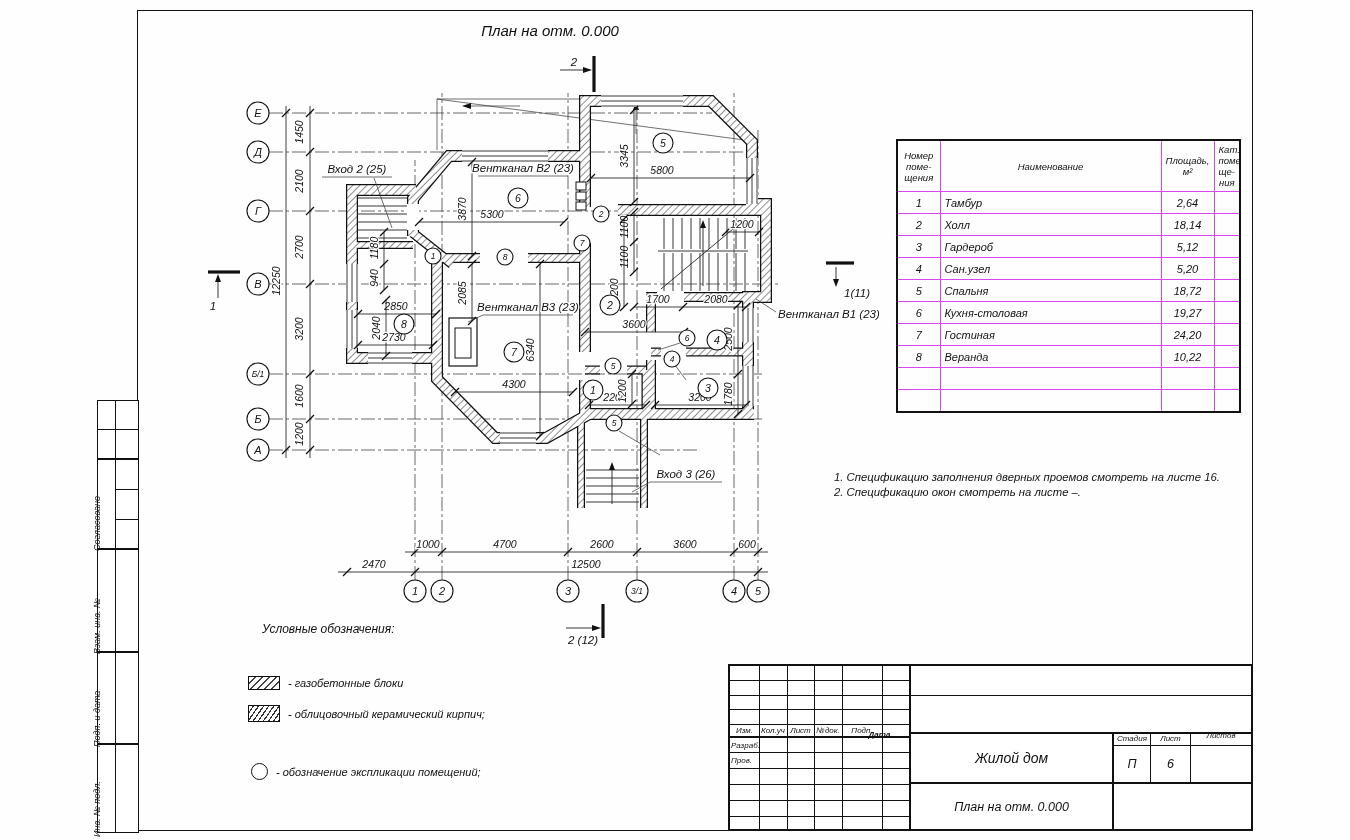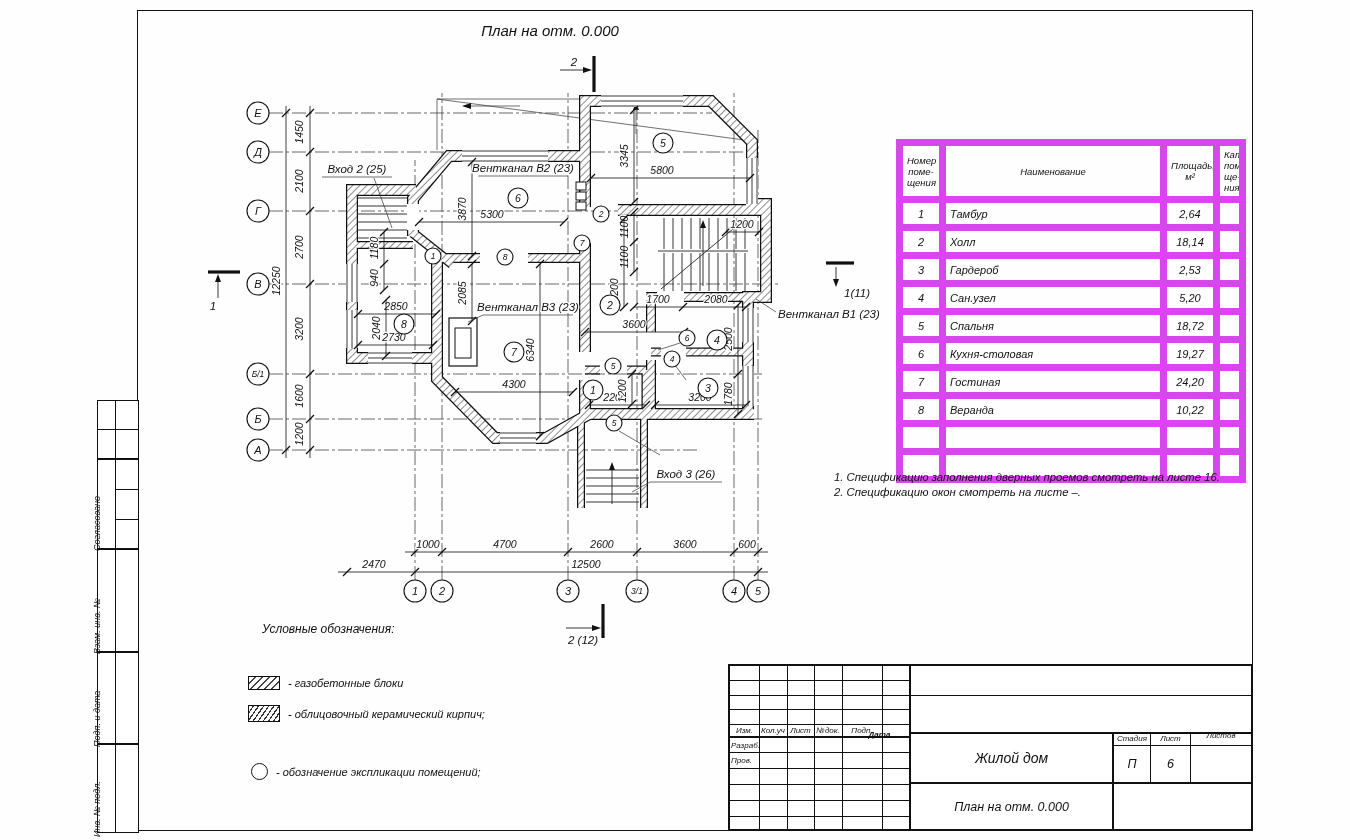--- a/index.html
+++ b/index.html
@@ -22,21 +22,21 @@
   .axt{font:italic 11px "Liberation Sans",sans-serif;fill:#111;}
   .axs{font:italic 8.5px "Liberation Sans",sans-serif;fill:#111;}
   .rmt{font:italic 10.5px "Liberation Sans",sans-serif;fill:#111;}
   .circ{fill:#fff;stroke:#111;stroke-width:1.1;}
   .wht{fill:#fff;stroke:none;}
   .ah{fill:#111;stroke:none;}
   
   .ttl{z-index:3;font:italic 15px "Liberation Sans",sans-serif;color:#111;text-align:center;}
   .exp-title{z-index:3;font:italic 14px "Liberation Sans",sans-serif;color:#111;text-align:center;width:347px;}
   table.exp{z-index:3;border-collapse:collapse;table-layout:fixed;}
-  table.exp td,table.exp th{border:7px solid #d946ef;color:#111;overflow:hidden;padding:0 4px;}
+  table.exp td,table.exp th{border:1px solid #d946ef;color:#111;overflow:hidden;padding:0 4px;}
   table.exp{border:2px solid #111;}
   table.exp th{font:italic 9.5px "Liberation Sans",sans-serif;white-space:pre-line;font-weight:normal;height:50px;}
   table.exp td{font:italic 11px "Liberation Sans",sans-serif;height:21px;}
   .c{text-align:center;}
   .notes{z-index:3;width:462px;color:#111;font:italic 11.3px "Liberation Sans",sans-serif;line-height:1.32;}
   .notes p{margin:0;text-indent:18px;}
   .leg-title{z-index:3;font:italic 12px "Liberation Sans",sans-serif;color:#111;}
   .leg-item{z-index:3;display:flex;align-items:center;gap:8px;color:#111;
      font:italic 11px "Liberation Sans",sans-serif;}
   .sw{border:1px solid #111;flex:0 0 auto;}
@@ -445,21 +445,21 @@
         </tr>
   <tr>
           <td class="c">2</td>
           <td>Холл</td>
           <td class="c">18,14</td>
           <td></td>
         </tr>
   <tr>
           <td class="c">3</td>
           <td>Гардероб</td>
-          <td class="c">2,53</td>
+          <td class="c">5,12</td>
           <td></td>
         </tr>
   <tr>
           <td class="c">4</td>
           <td>Сан.узел</td>
           <td class="c">5,20</td>
           <td></td>
         </tr>
   <tr>
           <td class="c">5</td>

